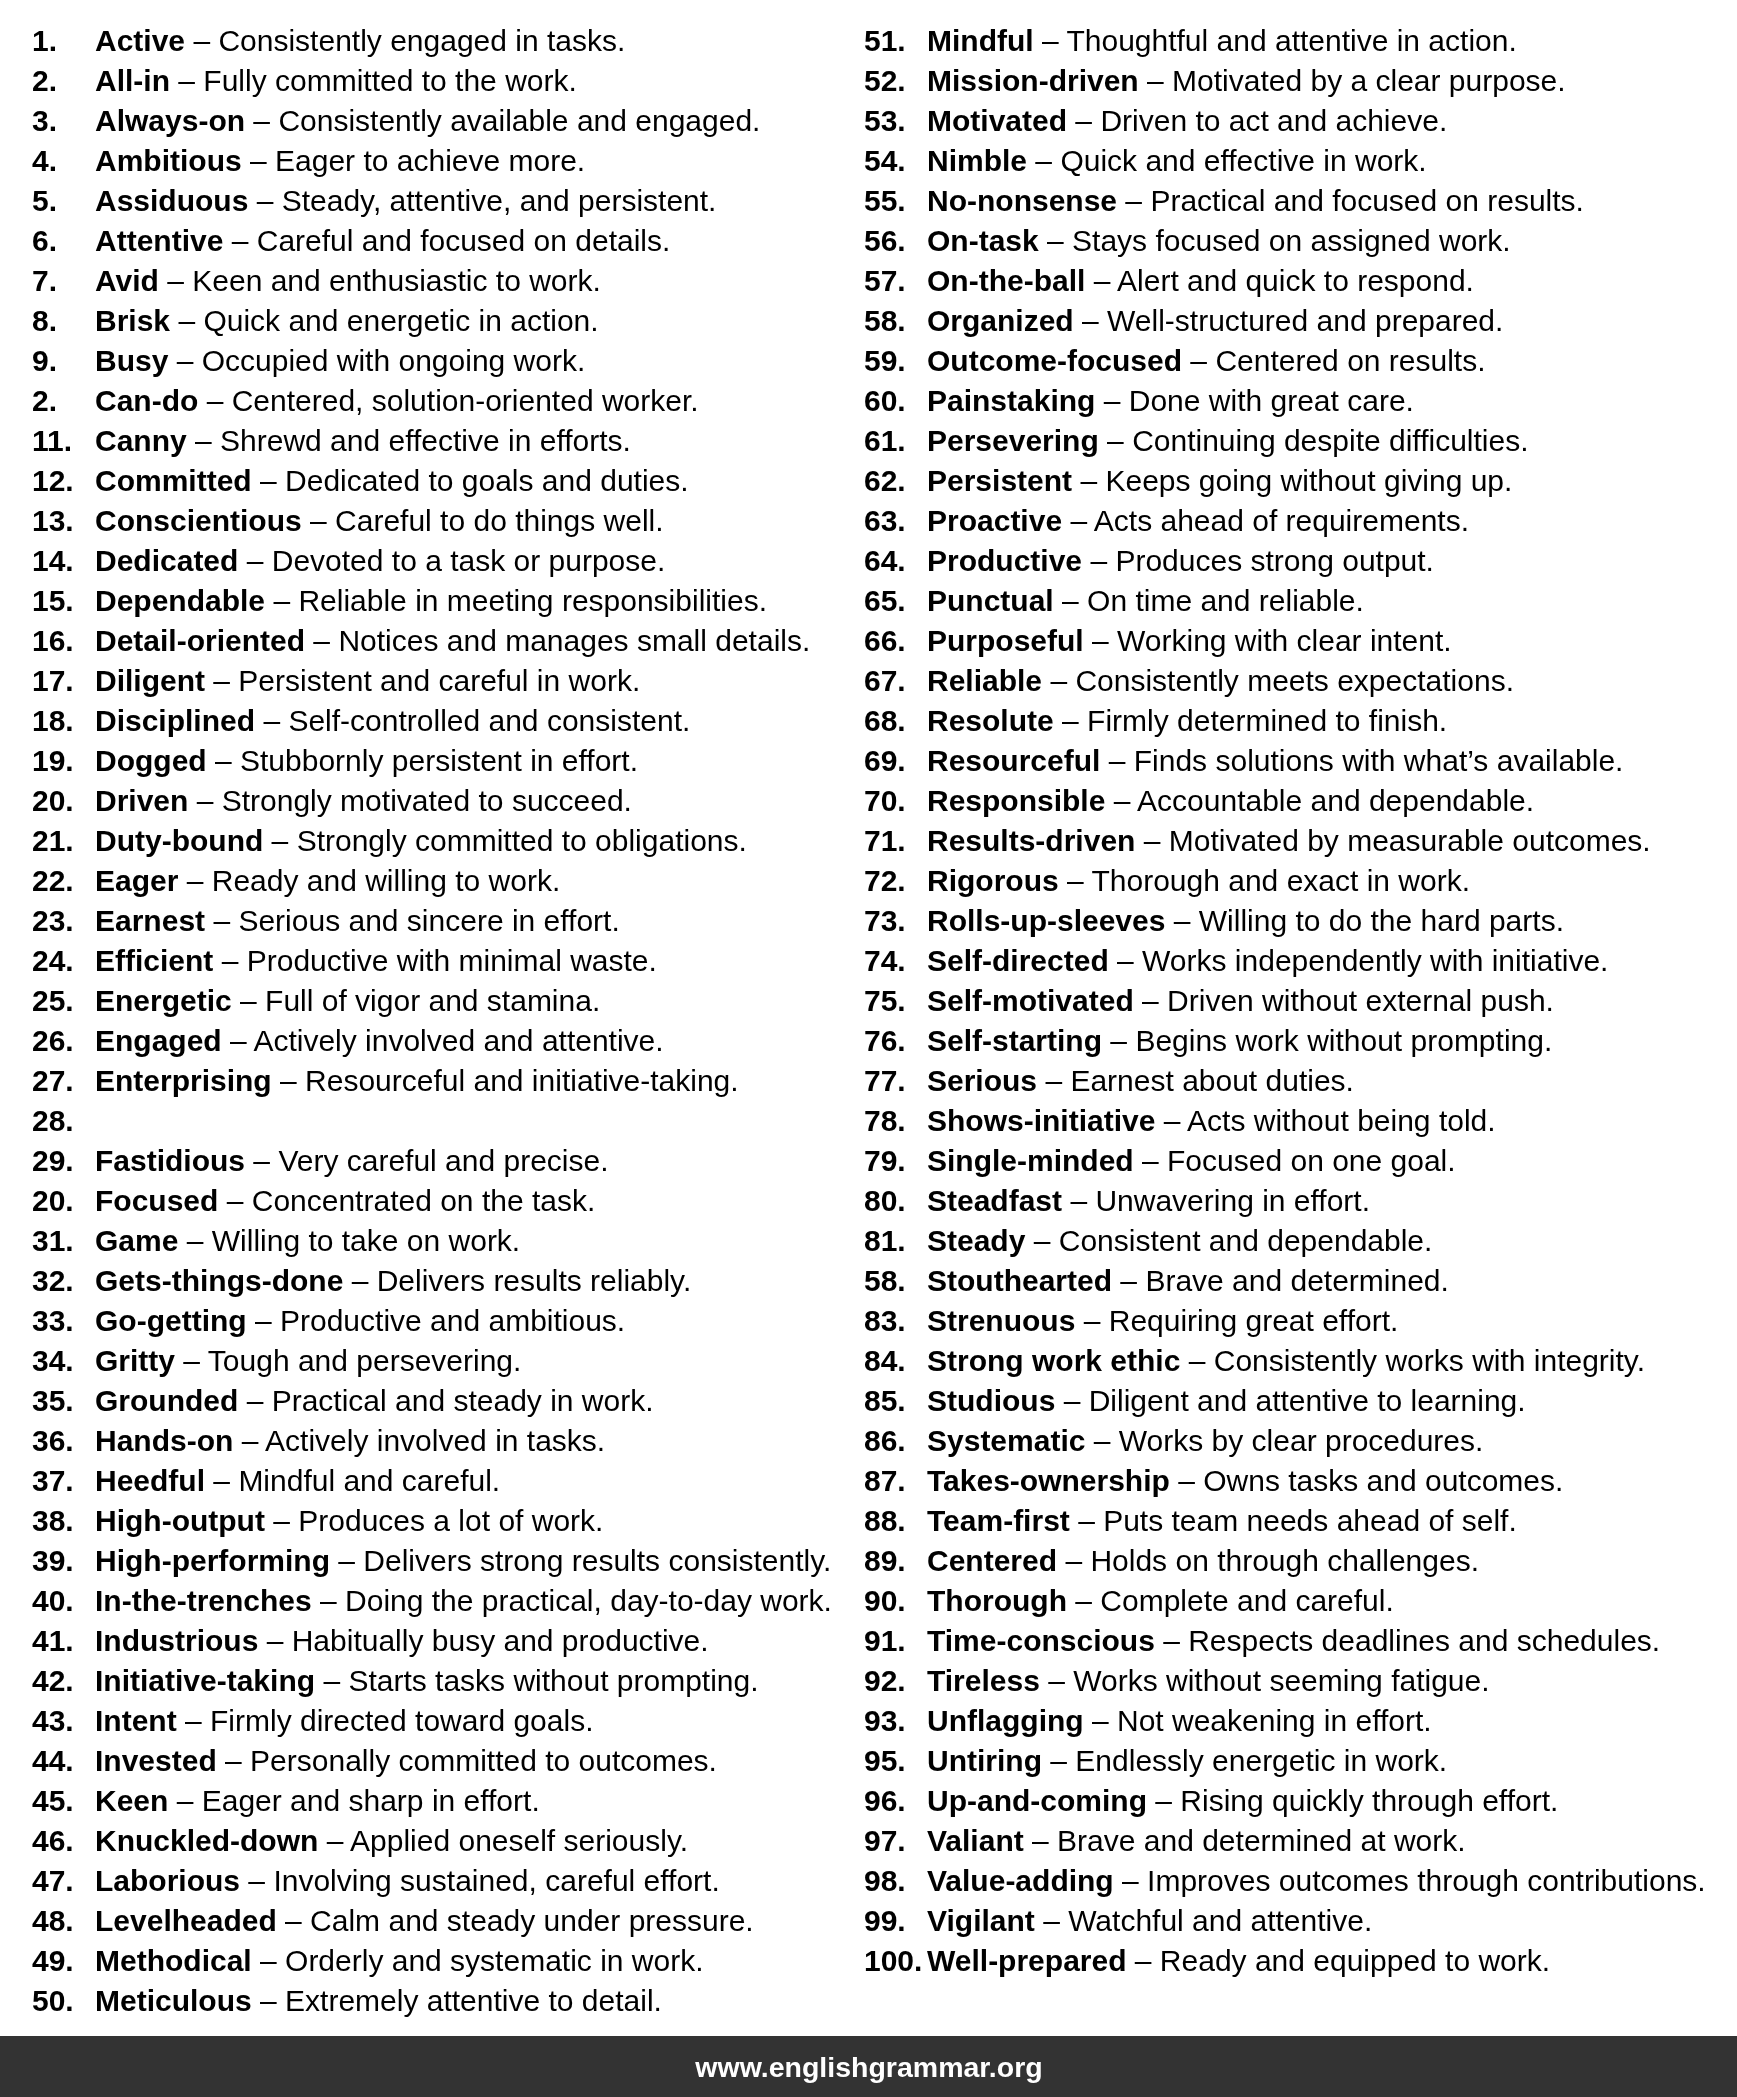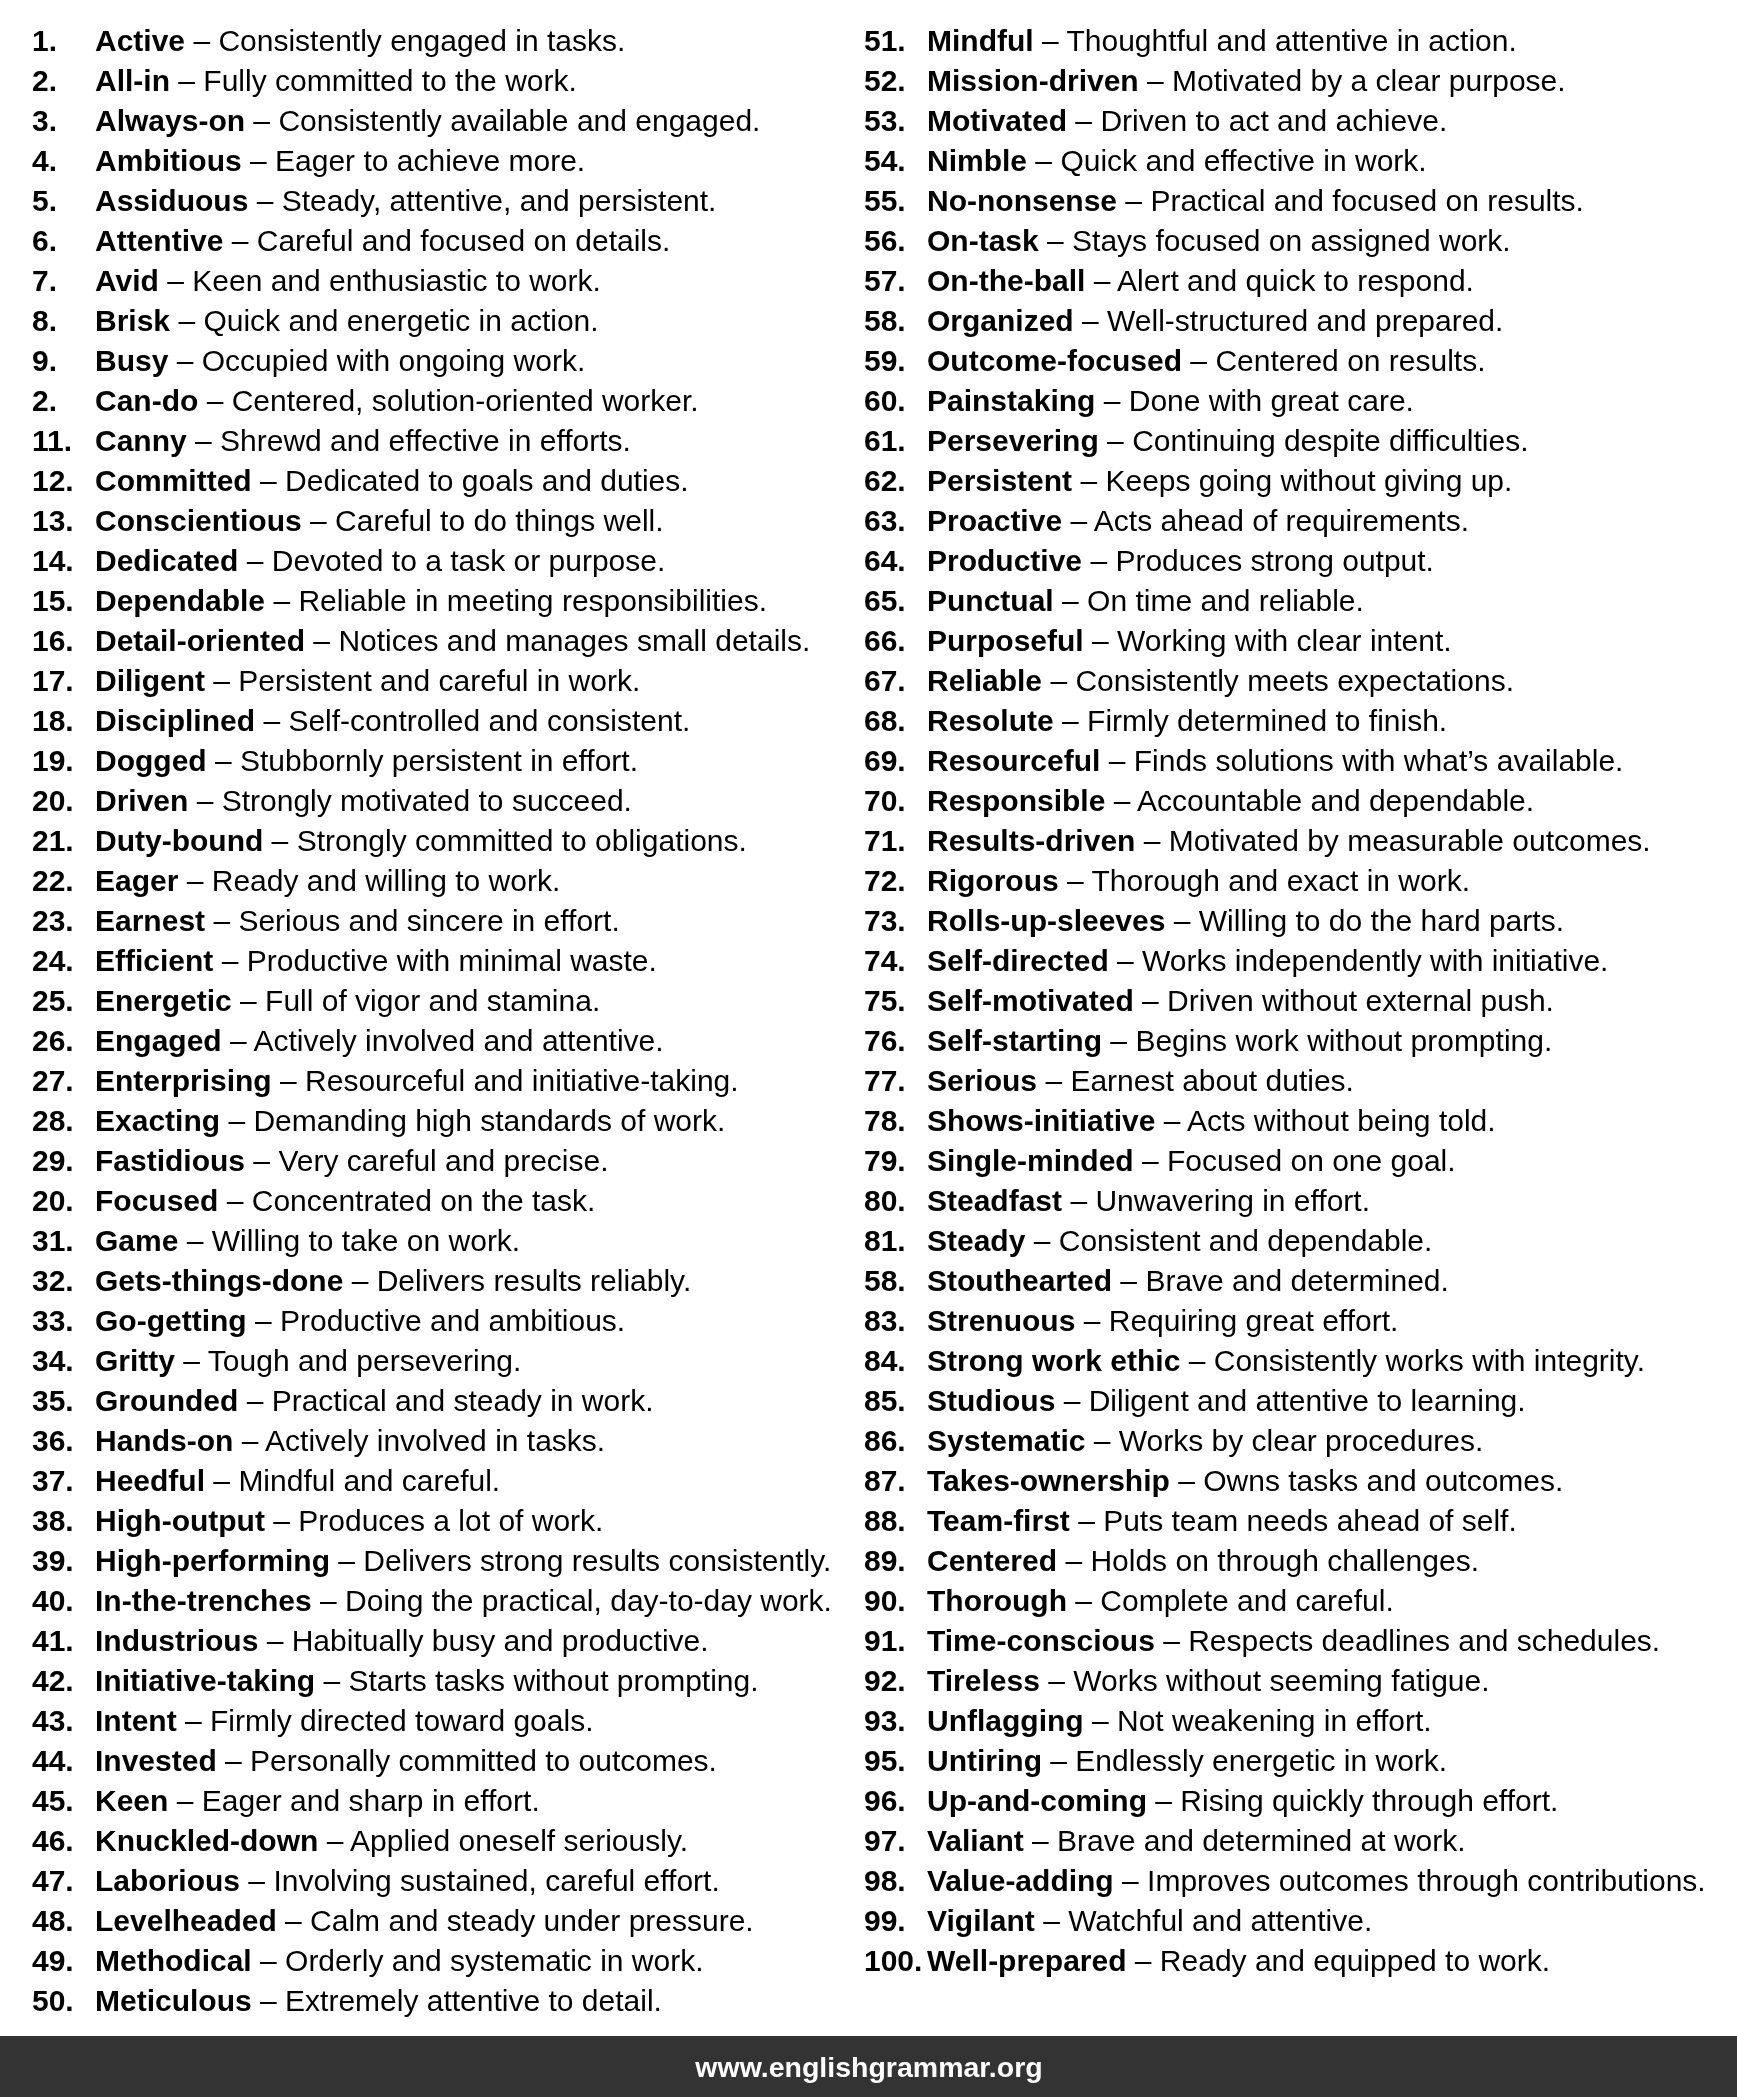--- a/index.html
+++ b/index.html
@@ -168,21 +168,20 @@
       <li class="item">
         <span class="num">26.</span>
         <span class="text"><b class="term">Engaged</b><span class="sep"> – </span><span class="def">Actively involved and attentive.</span></span>
       </li>
       <li class="item">
         <span class="num">27.</span>
         <span class="text"><b class="term">Enterprising</b><span class="sep"> – </span><span class="def">Resourceful and initiative-taking.</span></span>
       </li>
       <li class="item">
         <span class="num">28.</span>
-        <span class="text"><b class="term">Exacting</b><span class="sep"> – </span><span class="def">Demanding high standards of work.</span></span>
       </li>
       <li class="item">
         <span class="num">29.</span>
         <span class="text"><b class="term">Fastidious</b><span class="sep"> – </span><span class="def">Very careful and precise.</span></span>
       </li>
       <li class="item">
         <span class="num">20.</span>
         <span class="text"><b class="term">Focused</b><span class="sep"> – </span><span class="def">Concentrated on the task.</span></span>
       </li>
       <li class="item">

